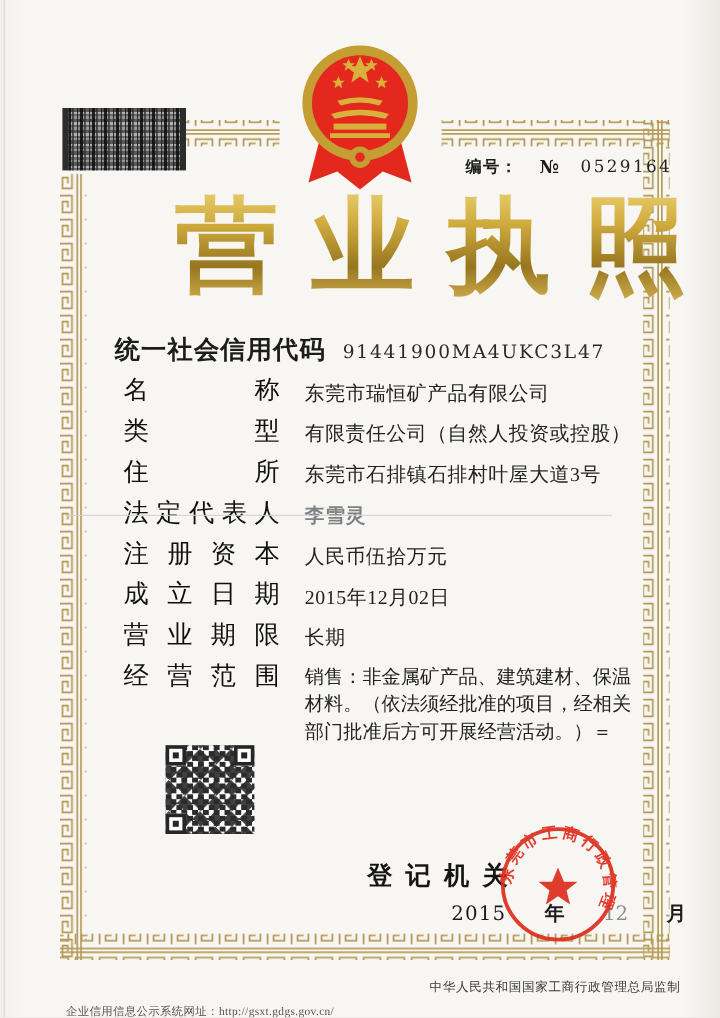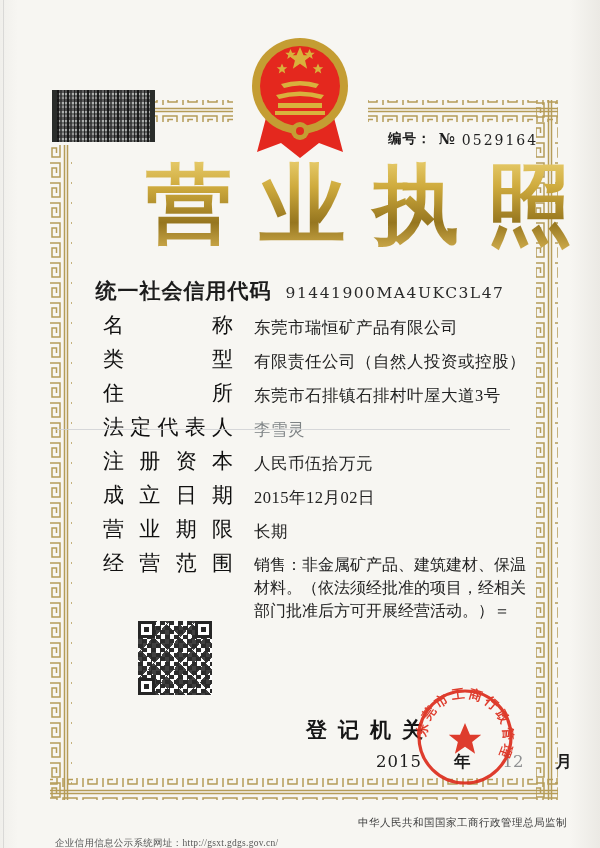--- a/index.html
+++ b/index.html
@@ -13,21 +13,21 @@
   .border-svg{position:absolute;left:0;top:0;}
   
   .barcode{
     position:absolute;left:52px;top:90px;width:93px;height:52px;
     border-left:5px solid #2a2d2b;border-right:5px solid #2a2d2b;
     background:
       repeating-linear-gradient(90deg,rgba(20,20,20,.9) 0 2px,rgba(240,240,240,.2) 2px 3px,rgba(60,60,60,.8) 3px 5px,rgba(220,220,220,.3) 5px 7px,rgba(30,30,30,.85) 7px 8px,rgba(200,200,200,.25) 8px 10px),
       repeating-linear-gradient(0deg,#3a3d3b 0 2px,#9a9d9b 2px 4px,#222 4px 7px,#777 7px 9px);
   }
   
-  .serial{position:absolute;left:388px;top:130px;display:flex;align-items:flex-end;gap:7px;}
+  .serial{position:absolute;left:388px;top:130px;display:flex;align-items:center;gap:18px;}
   .serial-label{font-size:13.5px;font-weight:bold;letter-spacing:1px;}
   .serial-no{font-size:15px;font-weight:bold;font-family:"DejaVu Serif",serif;}
   .serial-num{font-size:14px;letter-spacing:2px;font-family:"DejaVu Serif",serif;color:#222;}
   
   .title{
     position:absolute;top:158px;left:0;width:100%;text-align:right;
     font-size:86px;font-weight:bold;line-height:1.1;
     letter-spacing:.32em;padding-left:.32em;box-sizing:border-box;
     background:linear-gradient(180deg,#e8cd6d 0%,#cfab3e 30%,#96761f 68%,#d3b050 100%);
     -webkit-background-clip:text;background-clip:text;color:transparent;
@@ -37,21 +37,21 @@
   .credit-label{font-size:21px;font-weight:bold;letter-spacing:1px;}
   .credit-value{font-size:15.5px;letter-spacing:1.5px;font-family:"DejaVu Serif",serif;color:#2a2a2a;}
   
   .fields{position:absolute;left:103px;top:314px;width:430px;}
   .field-row{display:flex;align-items:flex-start;margin-bottom:9px;min-height:23px;}
   .field-label{
     width:130px;flex:0 0 130px;font-size:21px;font-weight:normal;color:#101010;
     text-align:justify;text-align-last:justify;line-height:1.05;
   }
   .field-value{margin-left:21px;font-size:16.5px;padding-top:3px;color:#222;letter-spacing:.5px;}
-  .field-value.faint{color:#7d8284;filter:blur(.3px);}
+  .field-value.faint{color:#7d8284;filter:blur(.3px);font-weight:bold;}
   .field-value.small{font-size:16px;line-height:1.45;width:300px;padding-top:1px;letter-spacing:0;}
   
   .qr{
     position:absolute;left:138px;top:621px;width:74px;height:74px;
     background:
       repeating-conic-gradient(from 45deg,rgba(43,43,43,.9) 0% 25%,transparent 0% 50%) 3px 3px/13px 13px,
       repeating-conic-gradient(#2b2b2b 0% 25%,#fdfdfd 0% 50%) 0 0/9px 9px;
   }
   .finder{position:absolute;width:17px;height:17px;border:3px solid #262626;background:#fff;box-sizing:border-box;}
   .finder::after{content:"";position:absolute;left:3px;top:3px;width:5px;height:5px;background:#262626;}

